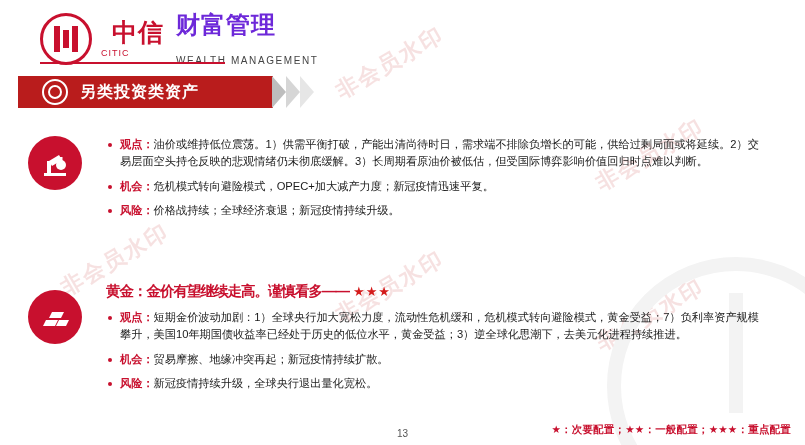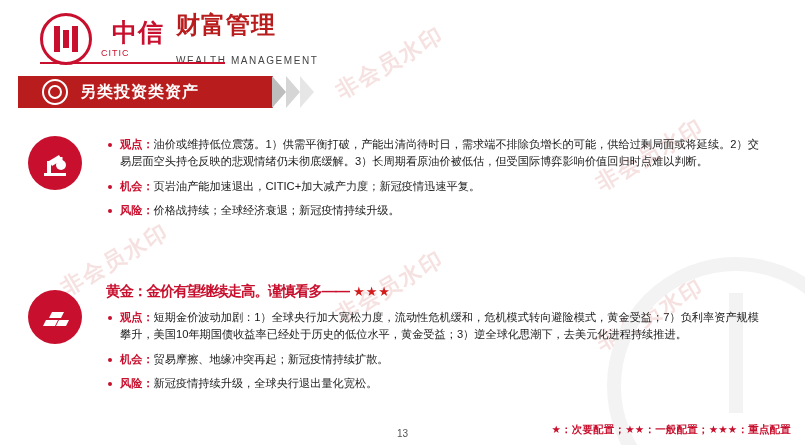--- a/index.html
+++ b/index.html
@@ -57,21 +57,21 @@
   .logo-mark span.s3{height:26px;}
   .logo-cn{
     font-size:25px;font-weight:bold;color:#c8102e;margin-left:20px;line-height:1;
     letter-spacing:1px;
   }
   .logo-en{
     font-size:9px;color:#c8102e;letter-spacing:1px;margin-left:9px;margin-top:3px;
   }
   .logo-block{display:flex;flex-direction:column;justify-content:center;}
   .logo-right{margin-left:12px;display:flex;flex-direction:column;justify-content:center;}
-  .logo-right .cn2{font-size:24px;font-weight:bold;color:#b91c1c;letter-spacing:1px;line-height:1.05;}
+  .logo-right .cn2{font-size:24px;font-weight:bold;color:#6d28d9;letter-spacing:1px;line-height:1.05;}
   .logo-right .en2{font-size:10px;color:#444;letter-spacing:1.6px;margin-top:18px;}
   .logo-rule{position:absolute;left:40px;top:62px;width:185px;height:2px;background:#c8102e;}
 
   
   .banner{
     position:absolute;left:18px;top:76px;width:255px;height:32px;
     background:#b91c1c;display:flex;align-items:center;
   }
   .banner .badge{
     width:22px;height:22px;border-radius:50%;border:2px solid #fff;
@@ -175,21 +175,21 @@
         <circle cx="22" cy="17" r="5" fill="#fff"></circle>
         <rect x="20.5" y="9" width="3" height="7" fill="#fff"></rect>
       </svg>
     </div>
     <div class="body">
       <ul class="points">
         <li>
           <span class="lbl">观点：</span><span>油价或维持低位震荡。1）供需平衡打破，产能出清尚待时日，需求端不排除负增长的可能，供给过剩局面或将延续。2）交易层面空头持仓反映的悲观情绪仍未彻底缓解。3）长周期看原油价被低估，但受国际博弈影响价值回归时点难以判断。</span>
         </li>
         <li>
-          <span class="lbl">机会：</span><span>页岩油产能加速退出，CITIC+加大减产力度；新冠疫情迅速平复。</span>
+          <span class="lbl">机会：</span><span>危机模式转向避险模式，OPEC+加大减产力度；新冠疫情迅速平复。</span>
         </li>
         <li>
           <span class="lbl">风险：</span><span>价格战持续；全球经济衰退；新冠疫情持续升级。</span>
         </li>
       </ul>
     </div>
   </div>
 
   <div class="topic gold">
     <div class="circle">

